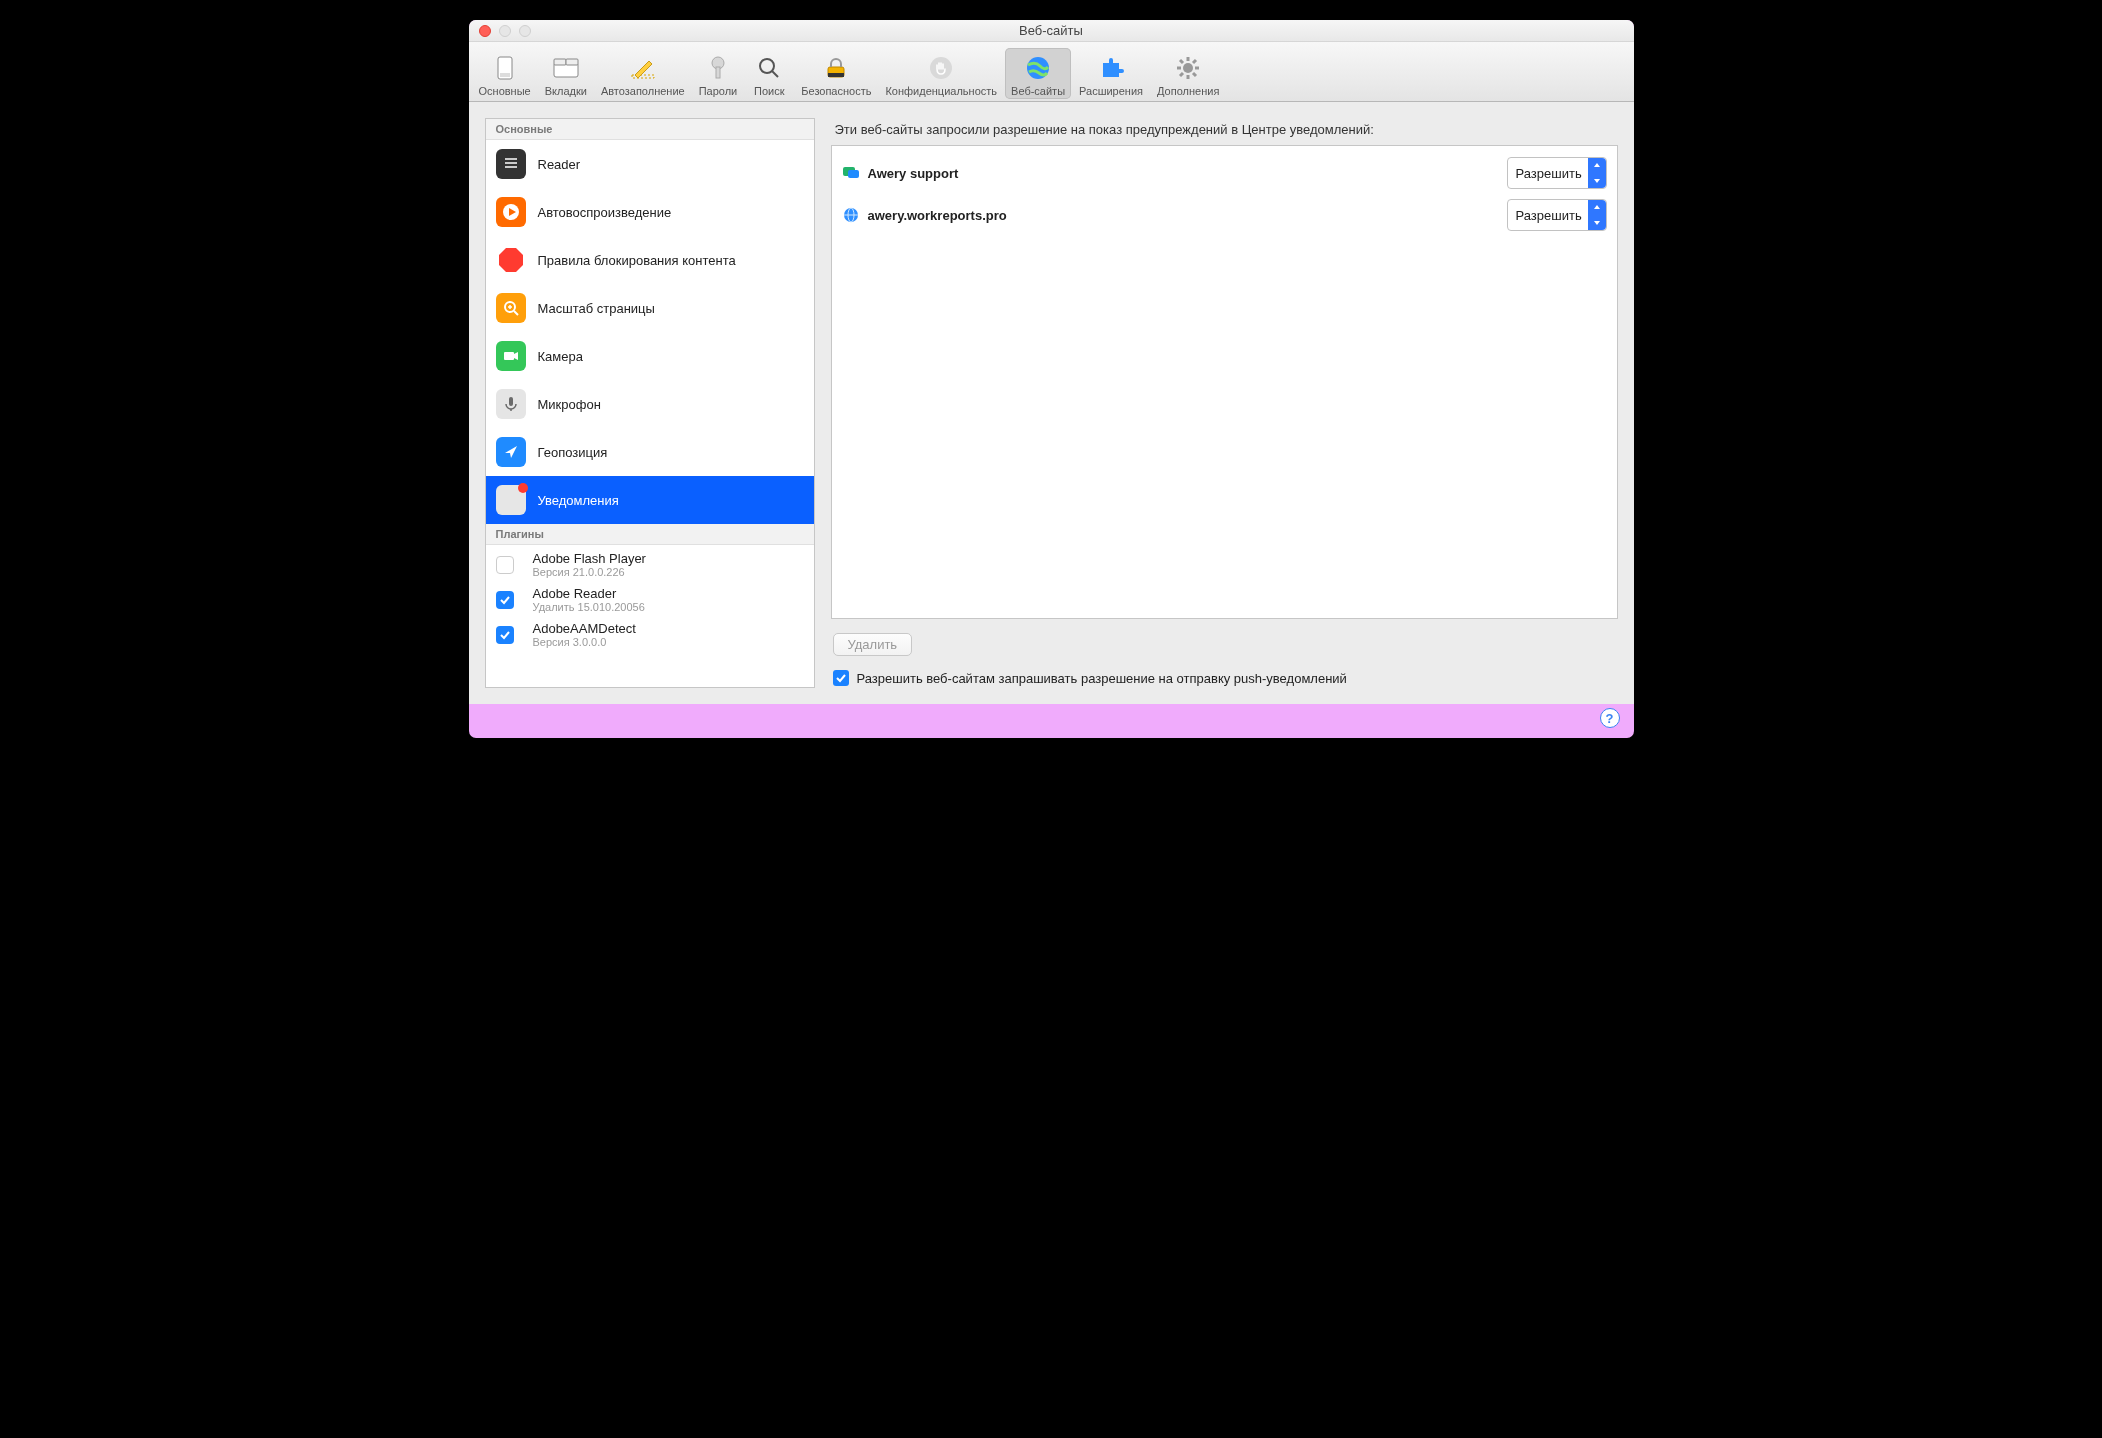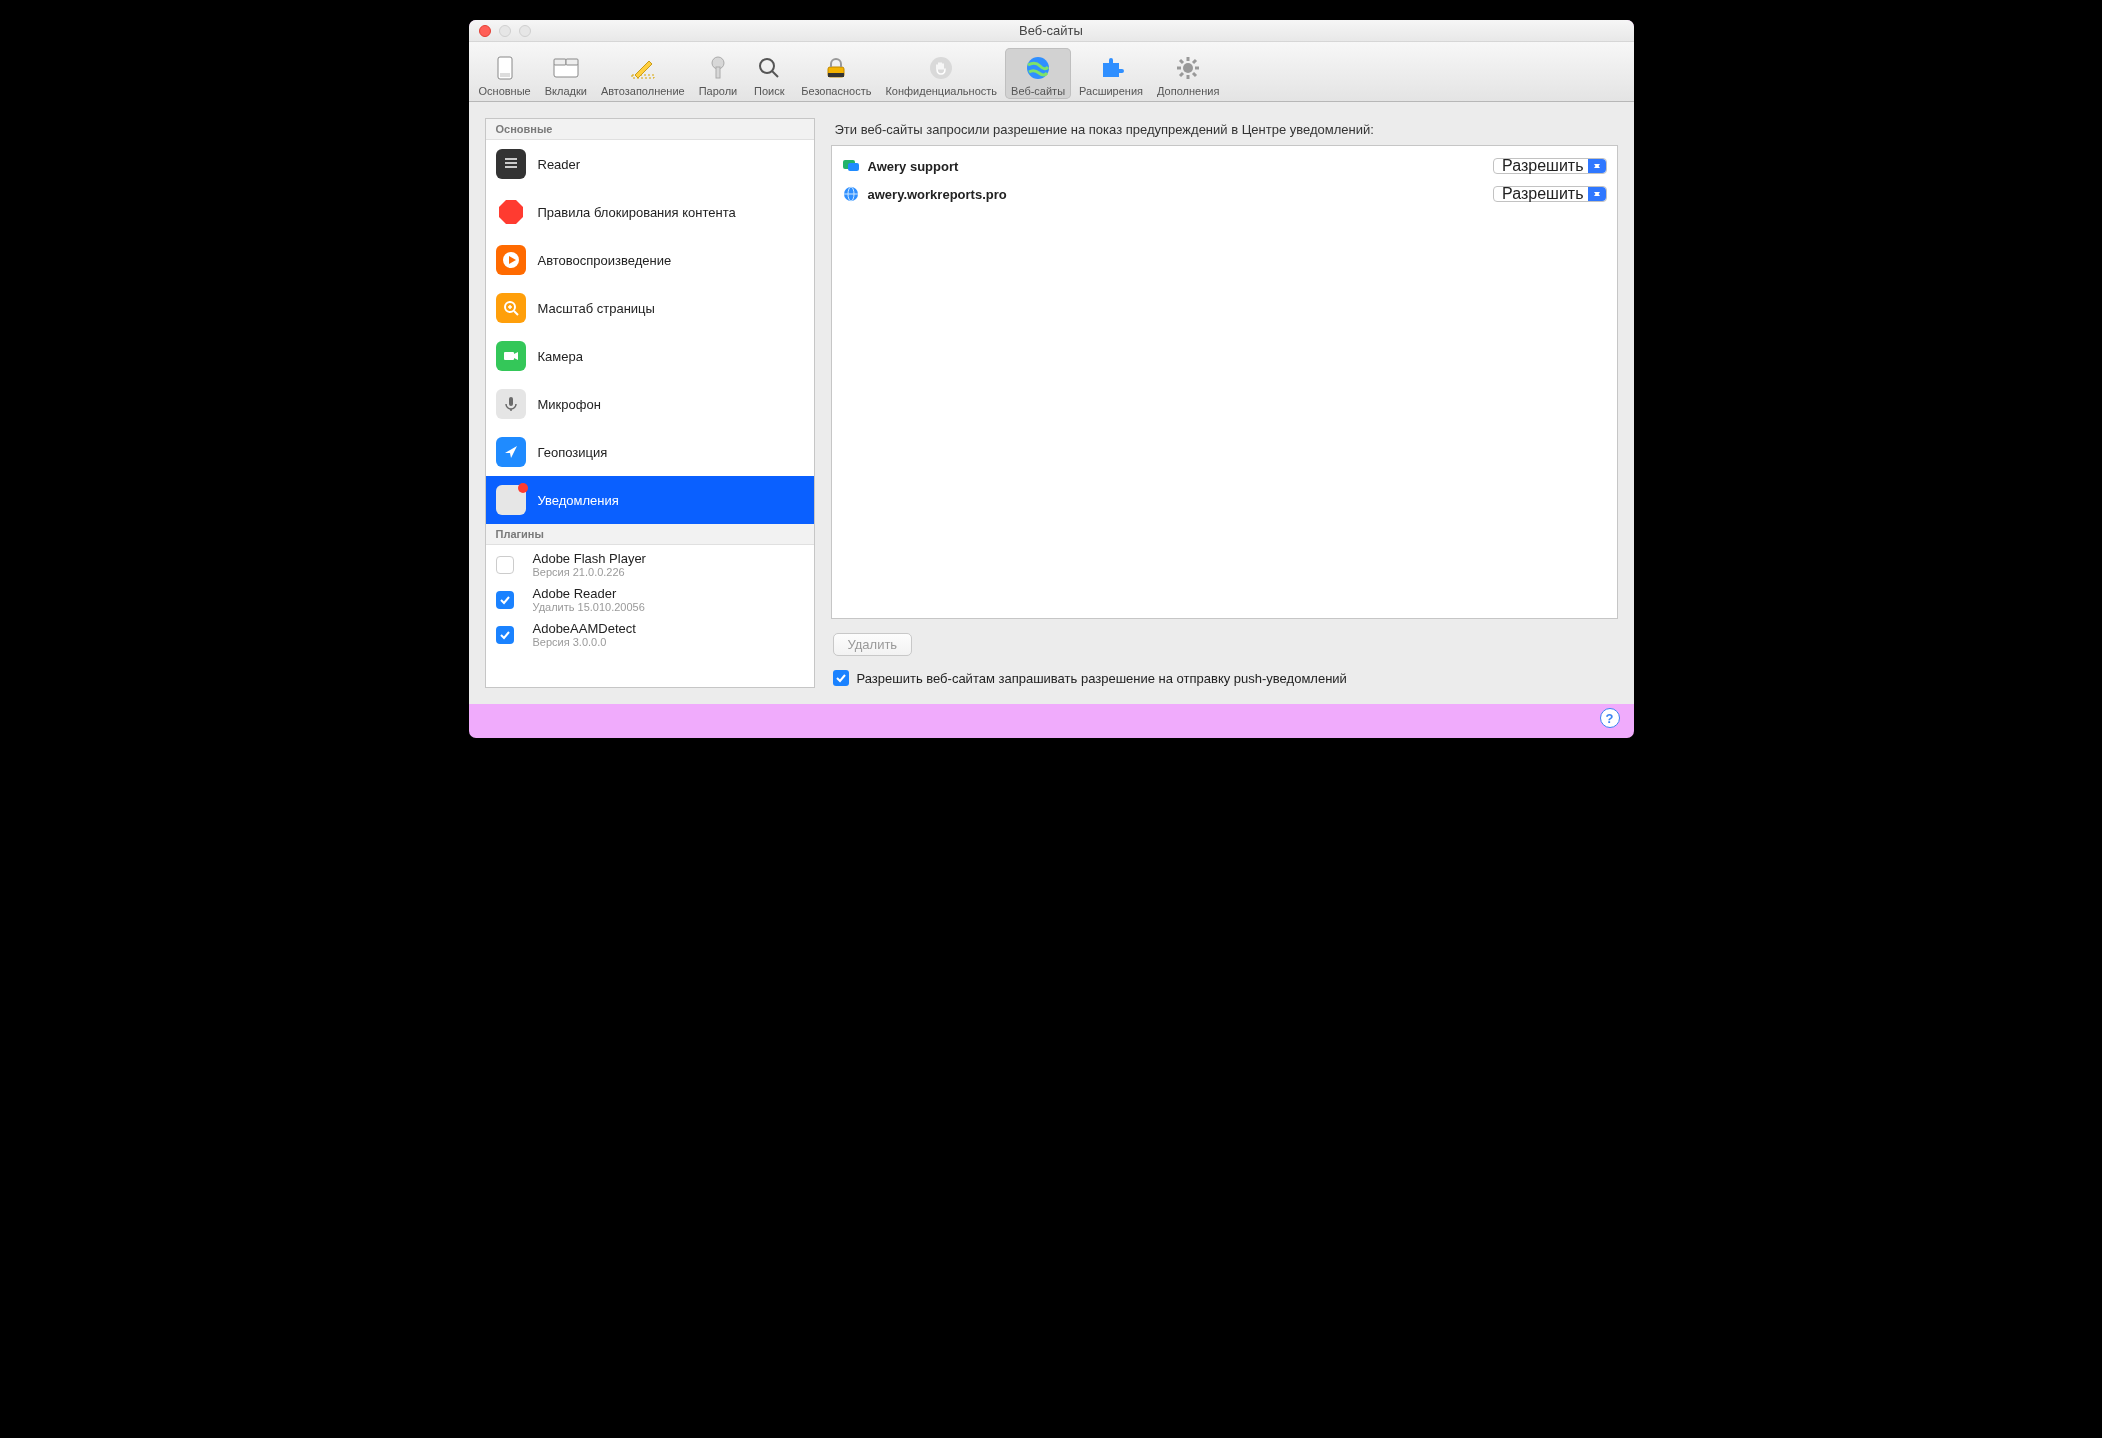--- a/index.html
+++ b/index.html
@@ -128,25 +128,25 @@
     display:flex; align-items:center; gap:8px;
     padding:5px 2px;
   }
   .site-icon { width:18px; height:18px; display:flex; align-items:center; justify-content:center; flex-shrink:0;}
   .site-name { flex:1; font-size:13px;font-weight:bold; }
   .perm-select {
     position:relative;
     background:#fff;
     border:1px solid #c2c2c2;
     border-radius:4px;
-    height:16px;
+    height:32px;
     min-width:100px;
     display:flex; align-items:center;
     padding: 0 22px 0 8px;
-    font-size:16px;
+    font-size:13px;
   }
   .perm-select .arrows {
     position:absolute; right:0; top:0; bottom:0; width:18px;
     background:#2f77ff;
     border-radius: 0 4px 4px 0;
     display:flex; align-items:center; justify-content:center;
   }
   .perm-select .arrows::before {
     content:""; position:absolute; border-left:3px solid transparent; border-right:3px solid transparent;
     border-bottom:4px solid #fff; top:5px;
@@ -305,35 +305,35 @@
               <g stroke="#fff" stroke-width="1.5">
                 <line x1="3" y1="4" x2="15" y2="4"></line>
                 <line x1="3" y1="8" x2="15" y2="8"></line>
                 <line x1="3" y1="12" x2="15" y2="12"></line>
               </g>
             </svg>
           </div>
         <div class="sb-label">Reader</div>
       </div>
       <div class="sb-item">
+        <div class="sb-icon" style="background:#ff6a00">
+            <svg width="18" height="18">
+              <circle cx="9" cy="9" r="8" fill="#fff"></circle>
+              <polygon points="7,5 7,13 14,9" fill="#ff6a00"></polygon>
+            </svg>
+          </div>
+        <div class="sb-label">Автовоспроизведение</div>
+      </div>
+      <div class="sb-item">
         <div class="sb-icon">
             <svg width="30" height="30">
               <polygon points="10,3 20,3 27,10 27,20 20,27 10,27 3,20 3,10" fill="#ff3b30"></polygon>
             </svg>
           </div>
         <div class="sb-label">Правила блокирования контента</div>
-      </div>
-      <div class="sb-item">
-        <div class="sb-icon" style="background:#ff6a00">
-            <svg width="18" height="18">
-              <circle cx="9" cy="9" r="8" fill="#fff"></circle>
-              <polygon points="7,5 7,13 14,9" fill="#ff6a00"></polygon>
-            </svg>
-          </div>
-        <div class="sb-label">Автовоспроизведение</div>
       </div>
       <div class="sb-item">
         <div class="sb-icon" style="background:#ff9f0a">
             <svg width="18" height="18">
               <circle cx="8" cy="8" r="5" fill="none" stroke="#fff" stroke-width="2"></circle>
               <line x1="12" y1="12" x2="16" y2="16" stroke="#fff" stroke-width="2"></line>
               <line x1="6" y1="8" x2="10" y2="8" stroke="#fff" stroke-width="1.5"></line>
               <line x1="8" y1="6" x2="8" y2="10" stroke="#fff" stroke-width="1.5"></line>
             </svg>
           </div>

